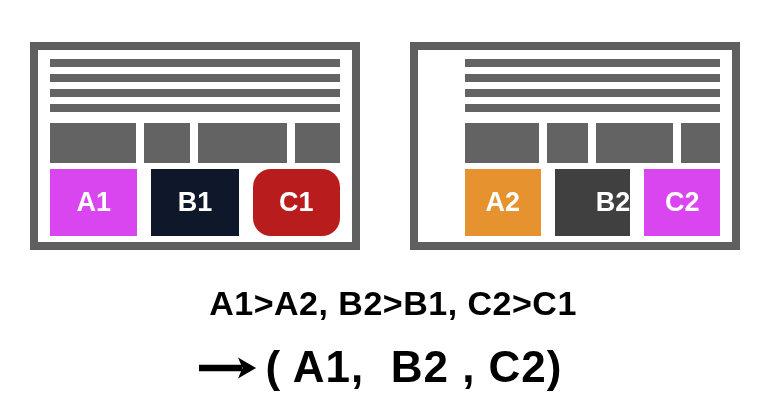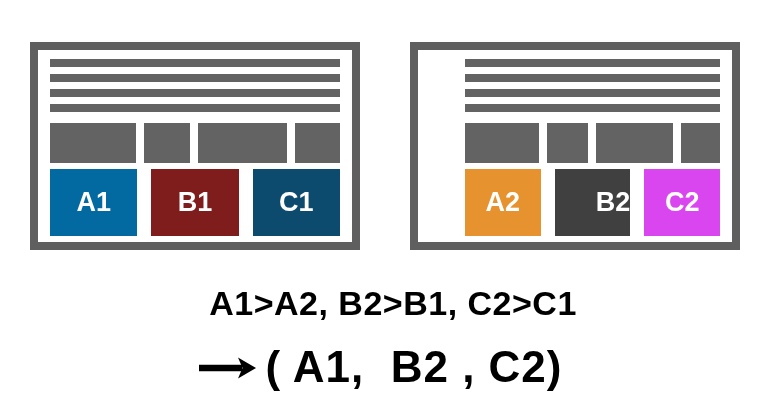--- a/index.html
+++ b/index.html
@@ -55,27 +55,27 @@
     <div class="tline"></div>
     <div class="tline"></div>
     <div class="tline"></div>
     <div class="navrow">
       <div class="nb w1"></div>
       <div class="nb w2"></div>
       <div class="nb w3"></div>
       <div class="nb w4"></div>
     </div>
     <div class="modrow">
-      <div class="mod" style="background: #0369a1;">
+      <div class="mod" style="background: #d946ef;">
         <span>A1</span>
       </div>
-      <div class="mod" style="background: #7f1d1d;">
+      <div class="mod" style="background: #0f172a;">
         <span>B1</span>
       </div>
-      <div class="mod" style="background: #0c4a6e;">
+      <div class="mod" style="background: #b91c1c; border-radius: 18px;">
         <span>C1</span>
       </div>
     </div>
   </div>
 
   <div class="panel p2">
     <div class="tline"></div>
     <div class="tline"></div>
     <div class="tline"></div>
     <div class="tline"></div>

